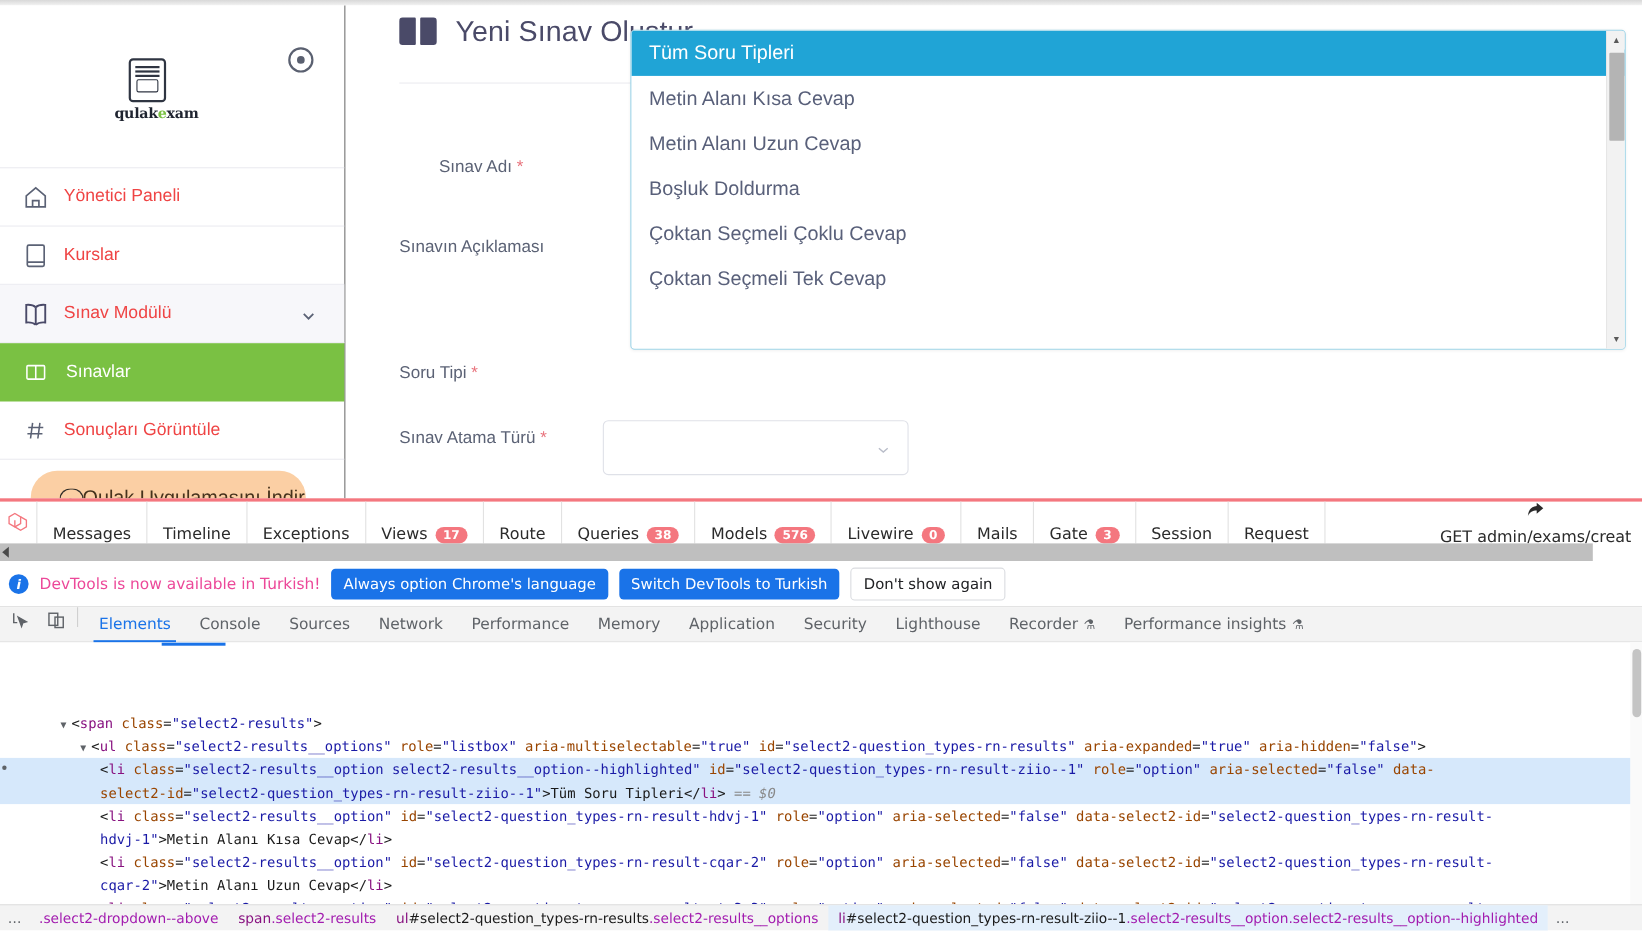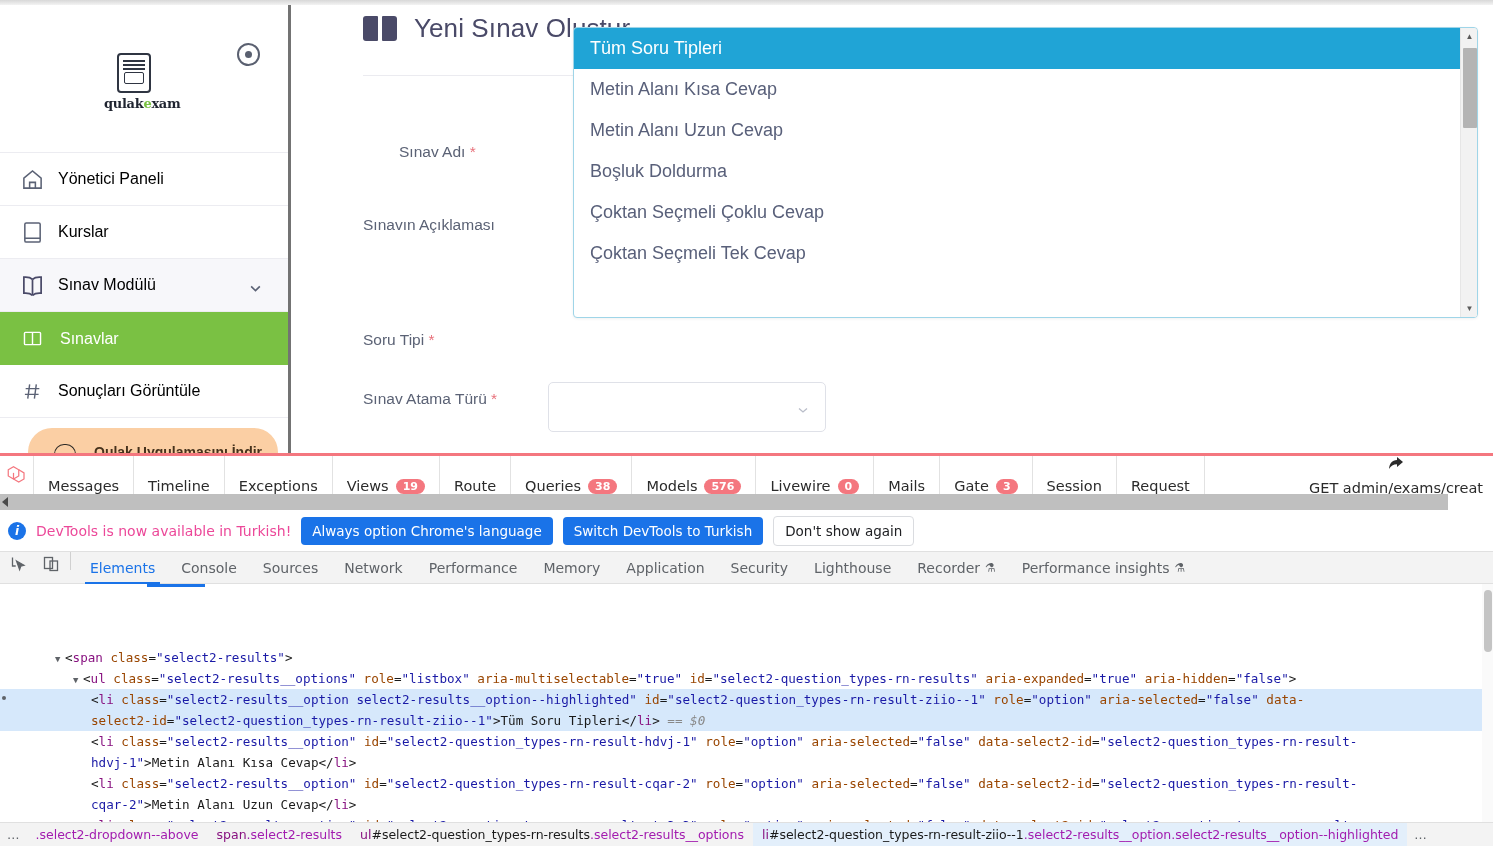--- a/index.html
+++ b/index.html
@@ -16,22 +16,22 @@
     position: absolute; left: 0; top: 0; width: 1493px; height: 458px;
     background: #ffffff; overflow: hidden;
   }
   .vp-topedge {
     position: absolute; left: 0; top: 0; width: 1493px; height: 5px;
     background: linear-gradient(#d8d8d8, #f3f3f3);
   }
 
   
   .sidebar {
-    position: absolute; left: 0; top: 5px; width: 291px; height: 453px;
-    background: #ffffff; border-right: 3px solid #737373;
+    position: absolute; left: 0; top: 5px; width: 314px; height: 453px;
+    background: #ffffff; border-right: 1px solid #737373;
   }
   .brand-block {
     height: 148px; position: relative;
     border-bottom: 1px solid #ececf1;
   }
   .brand-logo {
     position: absolute; left: 104px; top: 48px; width: 60px; text-align: center;
   }
   .logo-mark {
     width: 34px; height: 40px; margin: 0 auto 3px auto;
@@ -57,42 +57,42 @@
     border: 2px solid #5a6070; border-radius: 50%;
     display: flex; align-items: center; justify-content: center;
   }
   .target-icon i {
     width: 7px; height: 7px; border-radius: 50%; background: #5a6070; display: block;
   }
 
   .nav-item {
     display: flex; align-items: center; height: 53px;
     padding-left: 10px; border-bottom: 1px solid #ececf1;
-    color: #000000; font-size: 16px; cursor: pointer; position: relative;
+    color: #ef4444; font-size: 16px; cursor: pointer; position: relative;
   }
   .nav-item .ico {
     width: 44px; display: flex; align-items: center; justify-content: center;
     flex: 0 0 44px;
   }
   .nav-item .lbl { padding-left: 4px; }
   .nav-item.expanded { background: #f7f7fa; }
   .nav-item .chev {
     position: absolute; right: 28px; top: 50%; margin-top: -4px;
     width: 11px; height: 11px;
   }
   .nav-item.active {
     background: #7ac143; color: #ffffff; border-bottom: none;
   }
   .nav-item.active .lbl { font-weight: 500; padding-left: 6px; }
 
   .download-btn {
     position: absolute; left: 28px; top: 423px; width: 250px; height: 48px;
     background: #fbcfa4; border-radius: 24px;
-    display: flex; align-items: center; gap: 20px; padding-left: 26px;
-    color: #46321c; font-size: 14px; font-weight: 700; overflow: hidden;
+    display: flex; align-items: center; gap: 1px; padding-left: 26px;
+    color: #46321c; font-size: 18px; font-weight: 400; overflow: hidden;
   }
   .umbrella {
     width: 20px; height: 20px; flex: 0 0 20px; position: relative;
   }
   .umbrella::before {
     content: ""; position: absolute; left: 0; top: 2px; width: 20px; height: 10px;
     border: 1.6px solid #2d2a26; border-bottom: none;
     border-radius: 10px 10px 0 0;
   }
   .umbrella::after {
@@ -450,21 +450,21 @@
           <span>Messages</span>
         </div>
         <div class="db-tab">
           <span>Timeline</span>
         </div>
         <div class="db-tab">
           <span>Exceptions</span>
         </div>
         <div class="db-tab">
           <span>Views</span>
-          <span class="db-badge">19</span>
+          <span class="db-badge">17</span>
         </div>
         <div class="db-tab">
           <span>Route</span>
         </div>
         <div class="db-tab">
           <span>Queries</span>
           <span class="db-badge">38</span>
         </div>
         <div class="db-tab">
           <span>Models</span>

